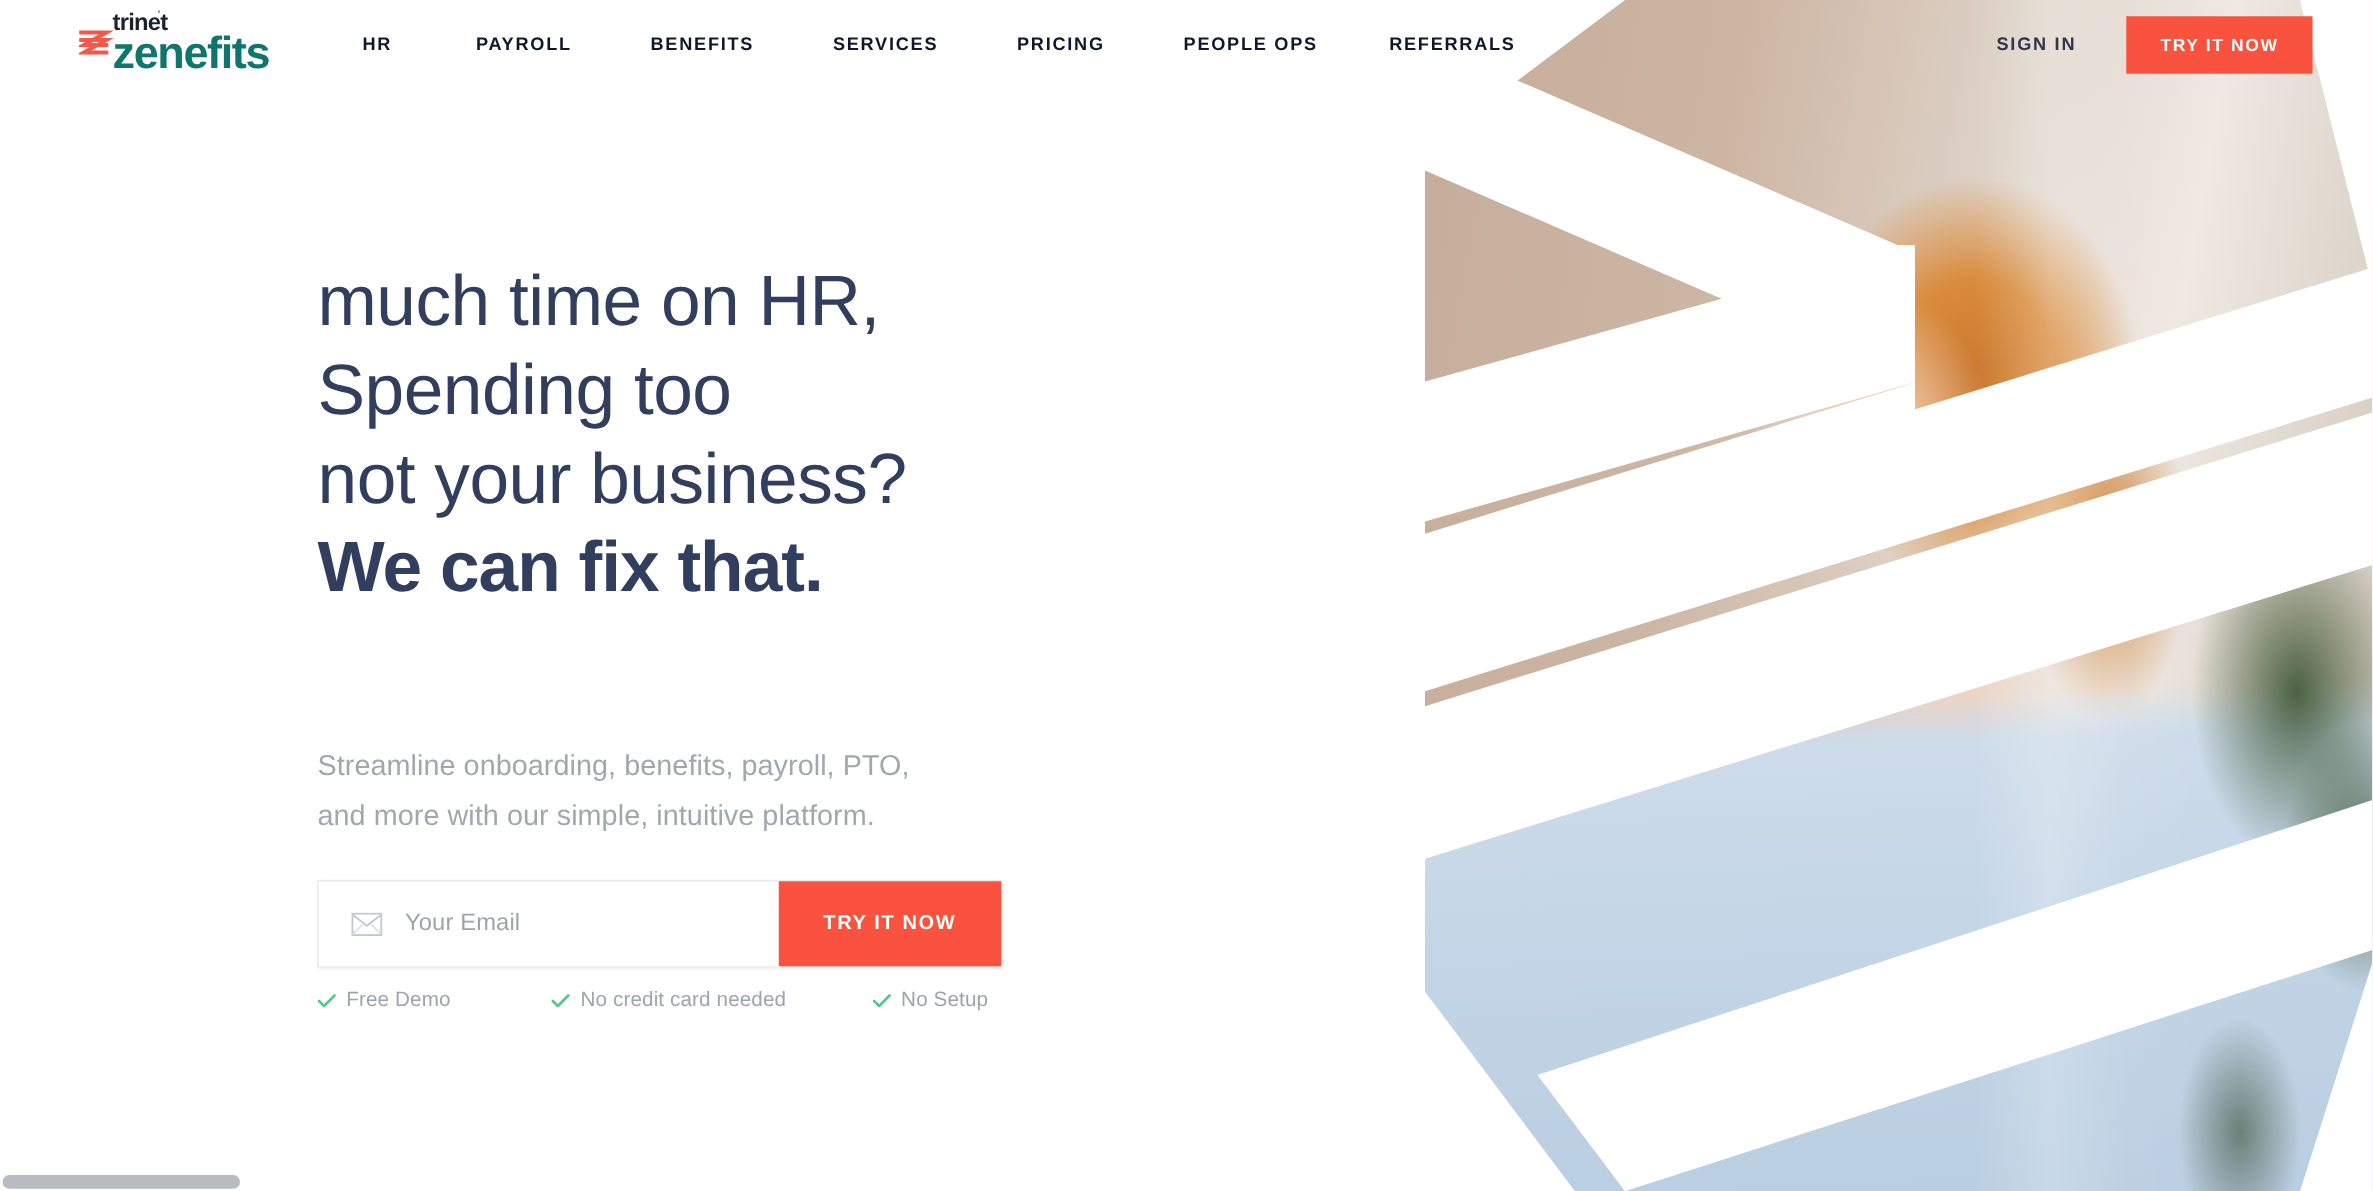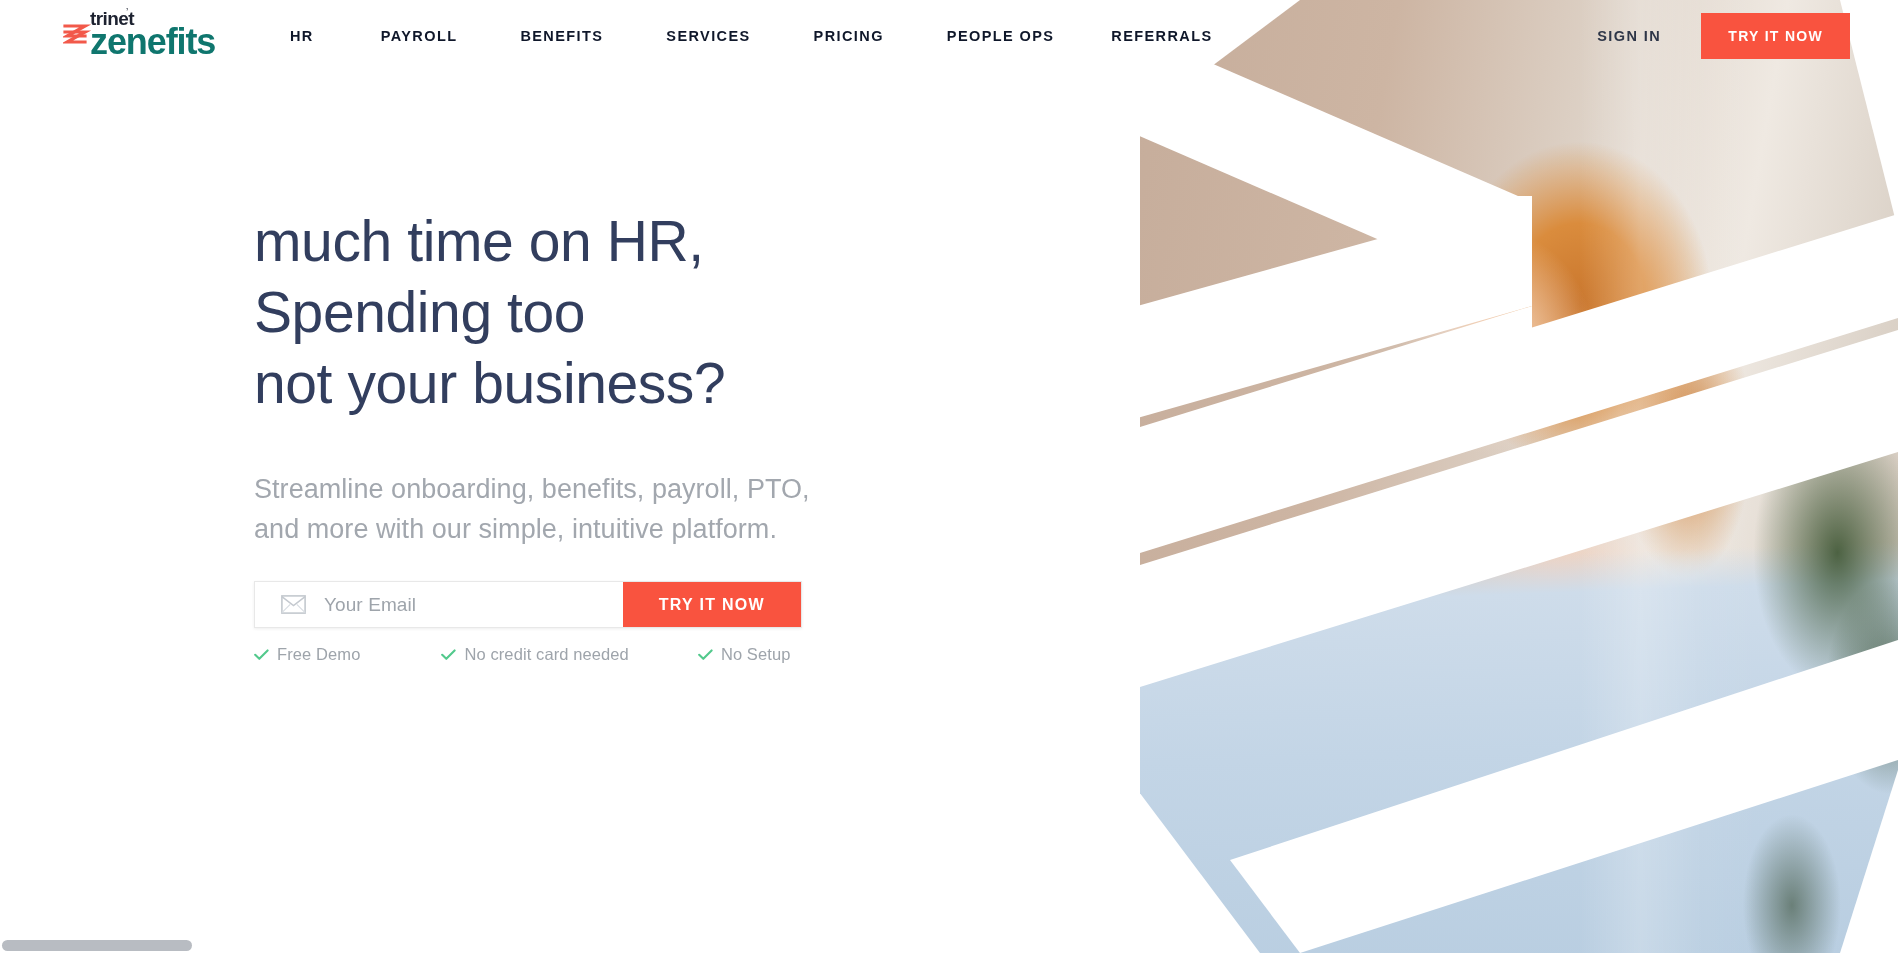--- a/index.html
+++ b/index.html
@@ -102,31 +102,31 @@
   
   .hero-copy { position:absolute; left:254px; top:206px; width:640px; z-index:10; }
   .headline {
     font-size:57px; line-height:71px; font-weight:400;
     color:#323e5e; letter-spacing:-0.4px;
   }
   .headline .bold { font-weight:700; display:block; letter-spacing:-0.8px; }
   .headline .ln { display:block; }
 
   .sub {
-    margin-top:50px;
-    font-size:27px; line-height:40px; font-weight:400;
+    margin-top:102px;
+    font-size:23px; line-height:40px; font-weight:400;
     color:#a2a7ae; letter-spacing:0.05px;
   }
   .sub .ln { display:block; }
 
   
   .form {
     margin-top:32px;
     display:flex; align-items:stretch;
-    width:548px; height:47px;
+    width:548px; height:70px;
     background:#fff;
     border:1px solid #e8e8e8;
     box-shadow:0 1px 3px rgba(0,0,0,.07);
   }
   .field { flex:1; display:flex; align-items:center; padding-left:26px; }
   .mail-icon { width:25px; height:19px; flex:0 0 auto; margin-right:18px; }
   .email-input {
     flex:1; border:none; outline:none; background:transparent;
     font-family:"Liberation Sans", sans-serif;
     font-size:19px; color:#55606b; letter-spacing:0.1px;
@@ -221,20 +221,21 @@
 
     <button class="header-cta">TRY IT NOW</button>
   </div>
 
   <div class="hero-copy">
 
     <h1 class="headline">
       <span class="ln">much time on HR,</span>
       <span class="ln">Spending too</span>
       <span class="ln">not your business?</span>
+      <span class="bold">We can fix that.</span>
     </h1>
 
     <p class="sub">
       <span class="ln">Streamline onboarding, benefits, payroll, PTO,</span>
       <span class="ln">and more with our simple, intuitive platform.</span>
     </p>
 
     <form class="form">
       <div class="field">
         <svg class="mail-icon" viewBox="0 0 25 19" aria-hidden="true">

